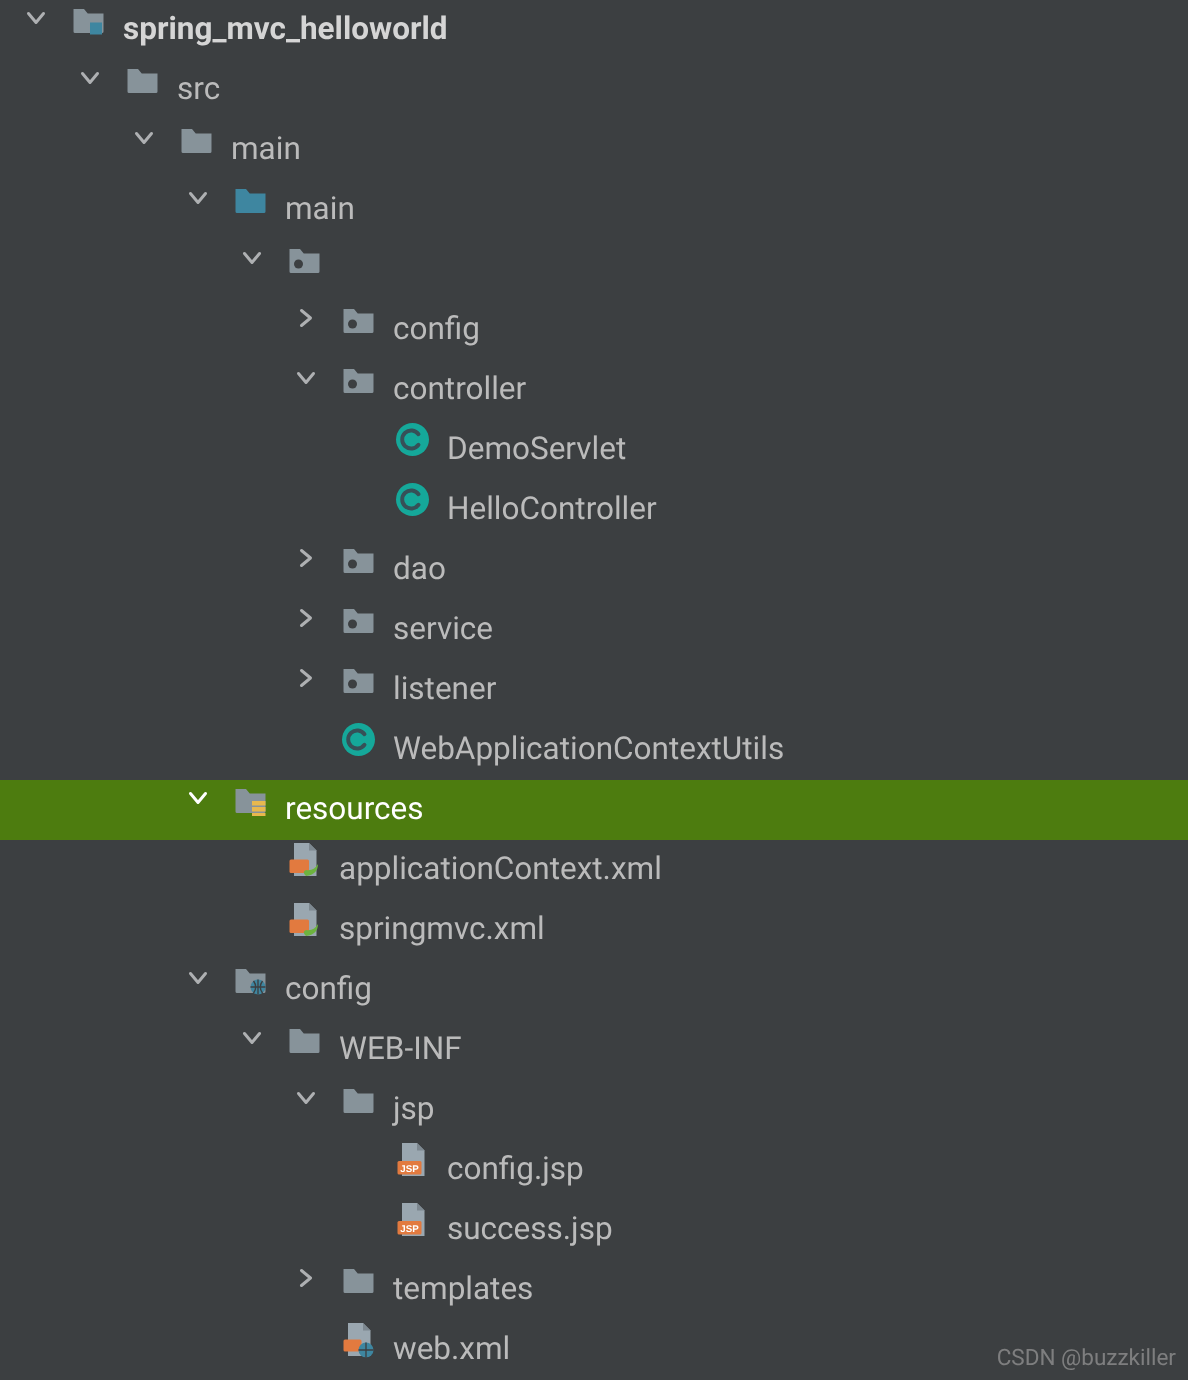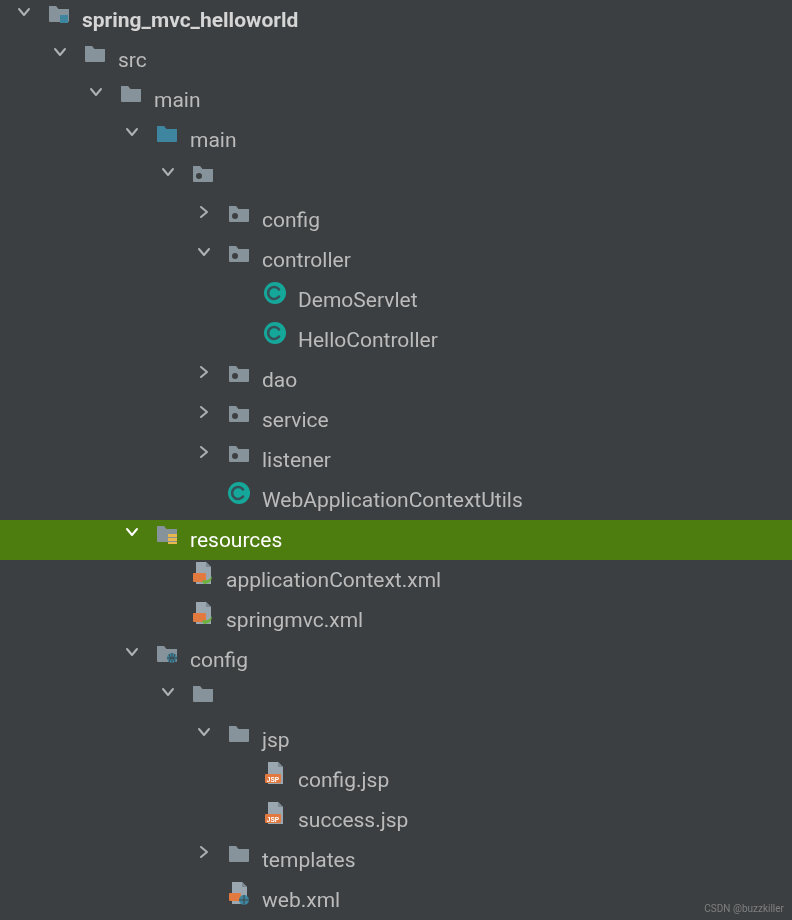--- a/index.html
+++ b/index.html
@@ -45,21 +45,21 @@
     justify-content: center;
     margin-right: 10px;
   }
   .icon svg { display: block; }
   .label { line-height: 40px; }
   .label.bold { font-weight: 700; color: #d5d5d5; }
   .watermark {
     position: absolute;
     right: 8px;
     bottom: 6px;
-    font-size: 10px;
+    font-size: 15px;
     color: #9a9a9a;
     opacity: 0.7;
     pointer-events: none;
     text-align: right;
   }
 </style>
 </head>
 <body>
 
 <div class="tree">
@@ -310,20 +310,21 @@
         <svg width="16" height="16" viewBox="0 0 16 16">
           <polyline points="3,5 8,11 13,5" fill="none" stroke="#aeb0b2" stroke-width="2" stroke-linecap="round" stroke-linejoin="round"></polyline>
         </svg>
       </span>
       <span class="icon">
         <svg width="24" height="24" viewBox="0 0 24 24">
     <path d="M2 5 h7 l2.5 3 H22 v12 a1 1 0 0 1 -1 1 H3 a1 1 0 0 1 -1 -1 Z" fill="#87939a"></path>
 
   </svg>
       </span>
+      <span class="label">WEB-INF</span>
     </div>
     <div class="row">
       <span class="indent" style="width: 192px;"></span>
       <span class="arrow">
         <svg width="16" height="16" viewBox="0 0 16 16">
           <polyline points="3,5 8,11 13,5" fill="none" stroke="#aeb0b2" stroke-width="2" stroke-linecap="round" stroke-linejoin="round"></polyline>
         </svg>
       </span>
       <span class="icon">
         <svg width="24" height="24" viewBox="0 0 24 24">

